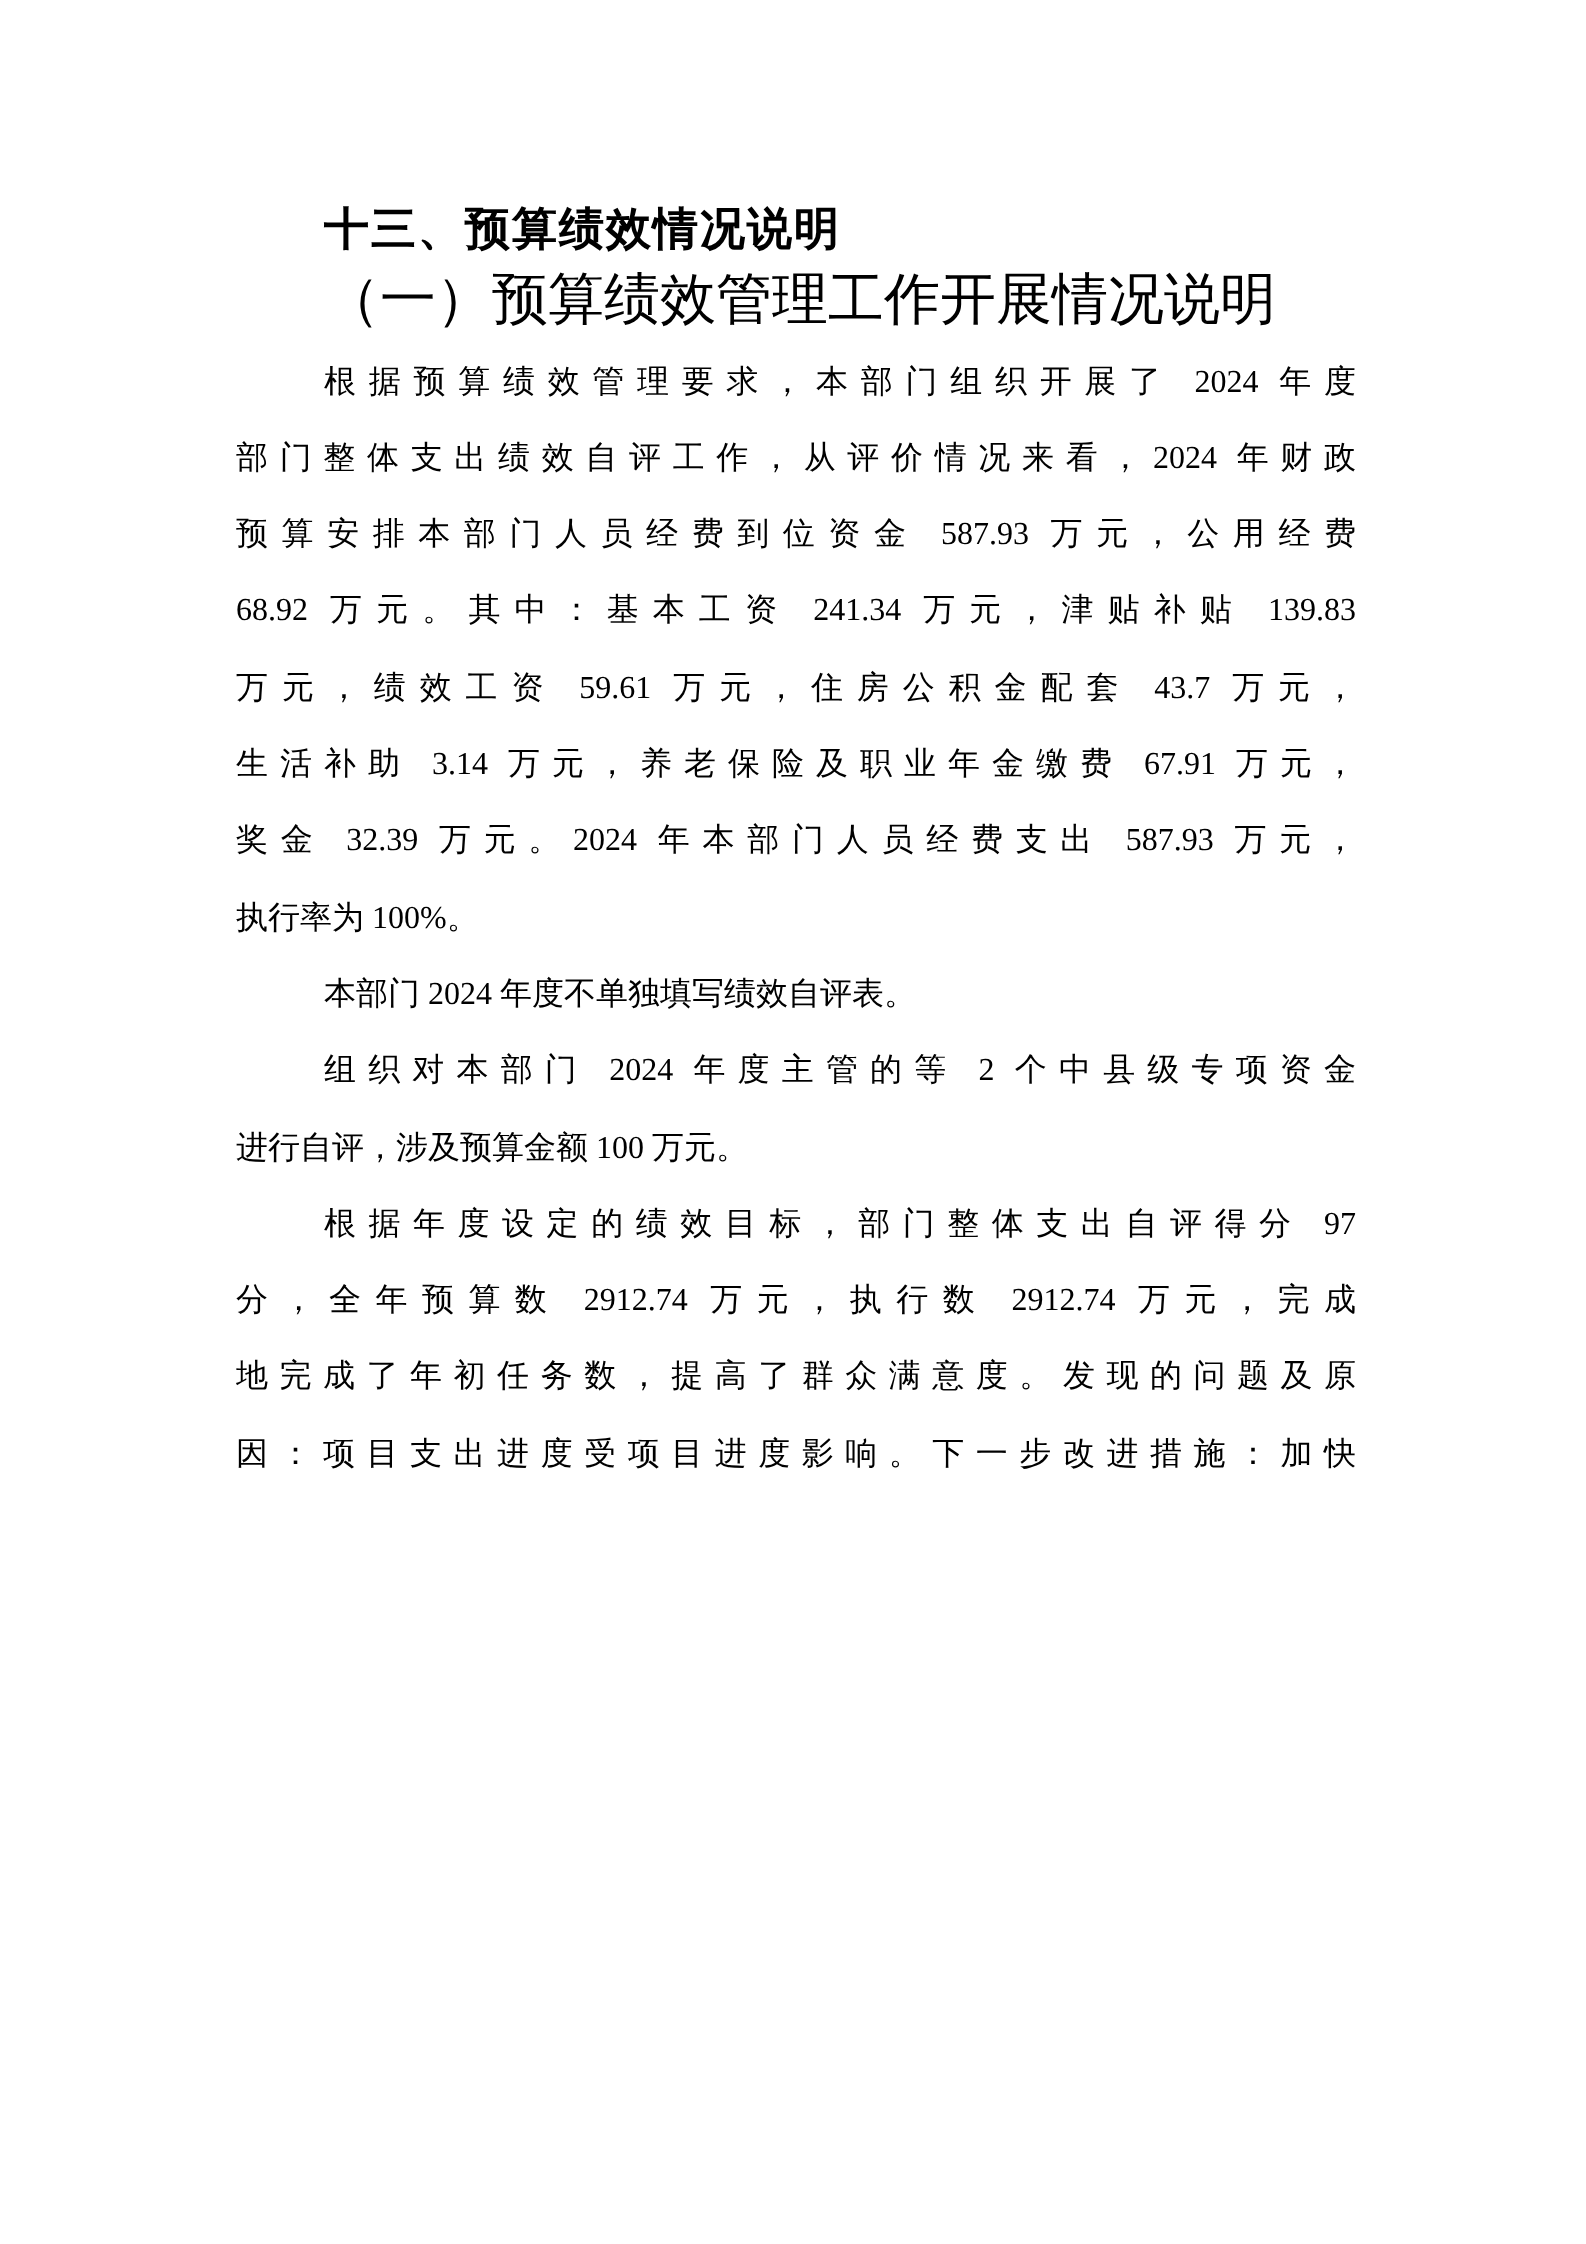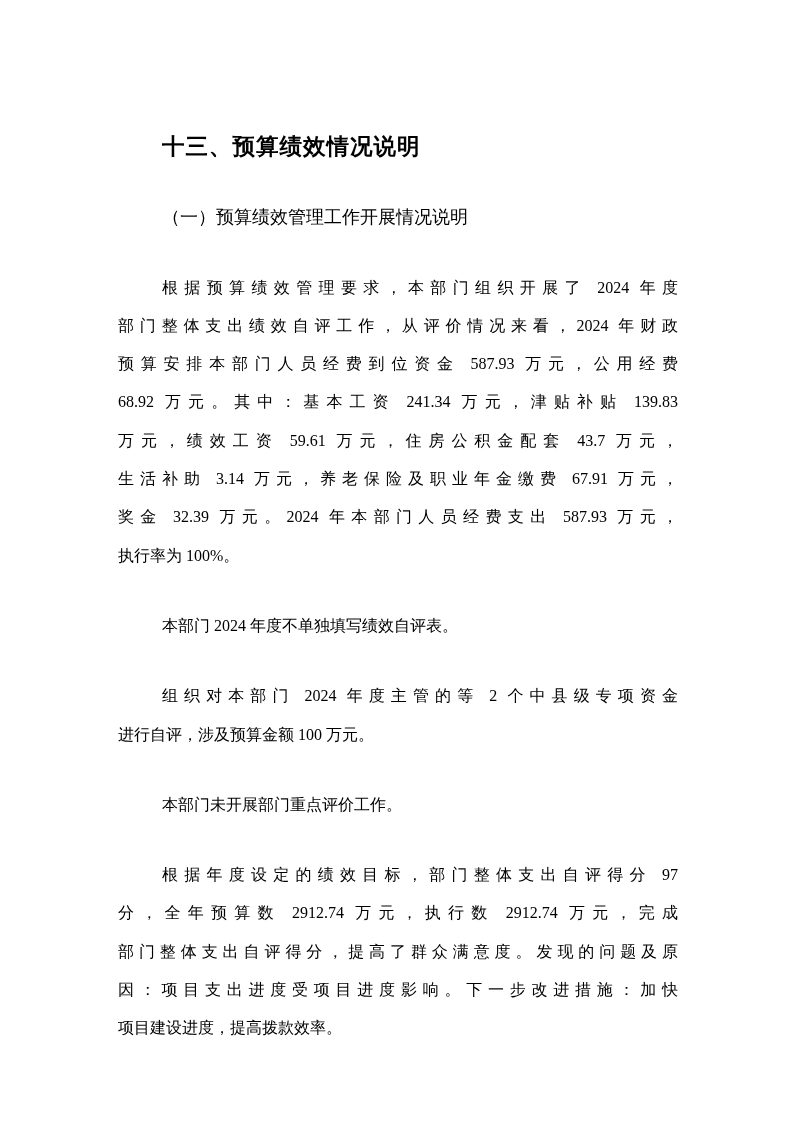--- a/index.html
+++ b/index.html
@@ -29,51 +29,48 @@
     text-align: left;
     white-space: normal;
     overflow: visible;
   }
   .line.fill {
     text-align: justify;
     text-align-last: justify;
   }
   .line.indent {
     text-indent: 44px;
-    margin-top: 32px;
   }
   .line.heading {
     font-family: "Liberation Sans", "DejaVu Sans", sans-serif;
     font-weight: 700;
     font-size: 22.5px;
     letter-spacing: 1px;
   }
   .line.subheading {
-    font-family: Liberation Sans, sans-serif;
-    font-size: 18px;
+    font-family: Liberation Mono, monospace;
+    font-size: 28px;
   }
 </style>
 </head>
 <body>
 
 <div class="page">
   <div class="content" id="doc-lines">
       <div class="line heading indent">十三、预算绩效情况说明</div>
       <div class="line subheading indent">（一）预算绩效管理工作开展情况说明</div>
       <div class="line body indent fill">根据预算绩效管理要求，本部门组织开展了 2024 年度</div>
       <div class="line body fill">部门整体支出绩效自评工作，从评价情况来看，2024 年财政</div>
       <div class="line body fill">预算安排本部门人员经费到位资金 587.93 万元，公用经费</div>
       <div class="line body fill">68.92 万元。其中：基本工资 241.34 万元，津贴补贴 139.83</div>
       <div class="line body fill">万元，绩效工资 59.61 万元，住房公积金配套 43.7 万元，</div>
       <div class="line body fill">生活补助 3.14 万元，养老保险及职业年金缴费 67.91 万元，</div>
       <div class="line body fill">奖金 32.39 万元。2024 年本部门人员经费支出 587.93 万元，</div>
       <div class="line body">执行率为 100%。</div>
       <div class="line body indent">本部门 2024 年度不单独填写绩效自评表。</div>
       <div class="line body indent fill">组织对本部门 2024 年度主管的等 2 个中县级专项资金</div>
       <div class="line body">进行自评，涉及预算金额 100 万元。</div>
-      <div class="line body indent">本部门未开展部门重点评价工作。</div>
       <div class="line body indent fill">根据年度设定的绩效目标，部门整体支出自评得分 97</div>
       <div class="line body fill">分，全年预算数 2912.74 万元，执行数 2912.74 万元，完成</div>
-      <div class="line body fill">部门整体支出自评得分，提高了群众满意度。发现的问题及原</div>
+      <div class="line body fill">地完成了年初任务数，提高了群众满意度。发现的问题及原</div>
       <div class="line body fill">因：项目支出进度受项目进度影响。下一步改进措施：加快</div>
-      <div class="line body">项目建设进度，提高拨款效率。</div>
     </div>
 </div>
 
 </body></html>

